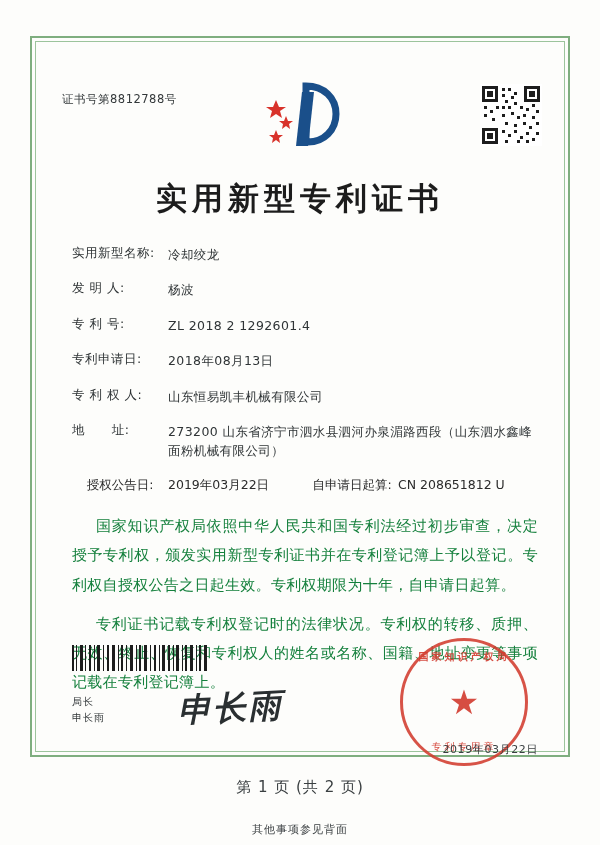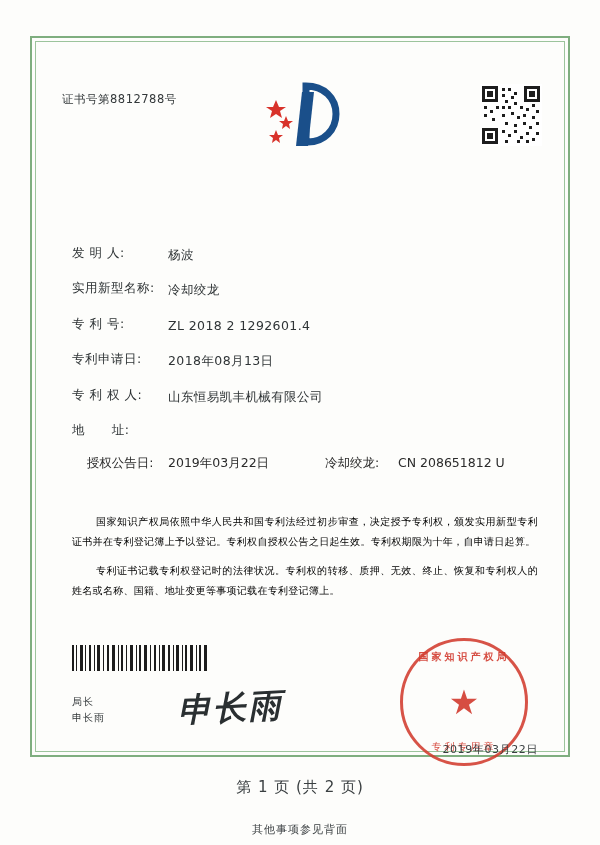--- a/index.html
+++ b/index.html
@@ -131,23 +131,23 @@
     width: 92px;
     flex: 0 0 92px;
   }
 
   
   .paras {
     position: absolute;
     left: 72px;
     right: 62px;
     top: 512px;
-    font-size: 10px;
+    font-size: 15px;
     line-height: 1.95;
-    color: #000000;
+    color: #15803d;
     text-align: justify;
   }
   .paras p {
     margin: 0 0 10px 0;
     text-indent: 24px;
     letter-spacing: 0.3px;
   }
 
   
   .barcode {
@@ -319,52 +319,54 @@
           <rect x="46" y="48" width="3" height="3"></rect>
         <rect x="52" y="54" width="3" height="3"></rect>
           <rect x="56" y="48" width="3" height="3"></rect>
           <rect x="25" y="56" width="3" height="3"></rect>
         <rect x="37" y="56" width="3" height="3"></rect>
           <rect x="46" y="56" width="3" height="3"></rect>
       </g>
     </svg>
   </div>
 
+  <div class="title">实用新型专利证书</div>
 
   <div class="fields">
+    <div class="field-row">
+      <div class="label">实用新型名称:</div>
+      <div class="value">冷却绞龙</div>
+    </div>
     <div class="field-row">
       <div class="label">发 明 人:</div>
       <div class="value">杨波</div>
     </div>
     <div class="field-row">
-      <div class="label">实用新型名称:</div>
-      <div class="value">冷却绞龙</div>
-    </div>
-    <div class="field-row">
       <div class="label">专 利 号:</div>
       <div class="value">ZL 2018 2 1292601.4</div>
     </div>
     <div class="field-row">
       <div class="label">专利申请日:</div>
       <div class="value">2018年08月13日</div>
     </div>
     <div class="field-row">
       <div class="label">专 利 权 人:</div>
       <div class="value">山东恒易凯丰机械有限公司</div>
     </div>
     <div class="field-row">
       <div class="label">地      址:</div>
+      <div class="value">273200 山东省济宁市泗水县泗河办泉湄路西段（山东泗水鑫峰面粉机械有限公司）</div>
     </div>
     <div class="row-two-col">
       <div class="half">
         <div class="label">授权公告日:</div>
         <div class="value">2019年03月22日</div>
       </div>
       <div class="half">
-        <div class="label short">冷却绞龙:</div>
+        <div class="label short">自申请日起算:</div>
         <div class="value">CN 208651812 U</div>
       </div>
     </div>
   </div>
 
   <div class="paras">
     <p>国家知识产权局依照中华人民共和国专利法经过初步审查，决定授予专利权，颁发实用新型专利证书并在专利登记簿上予以登记。专利权自授权公告之日起生效。专利权期限为十年，自申请日起算。</p>
     <p>专利证书记载专利权登记时的法律状况。专利权的转移、质押、无效、终止、恢复和专利权人的姓名或名称、国籍、地址变更等事项记载在专利登记簿上。</p>
   </div>
 

